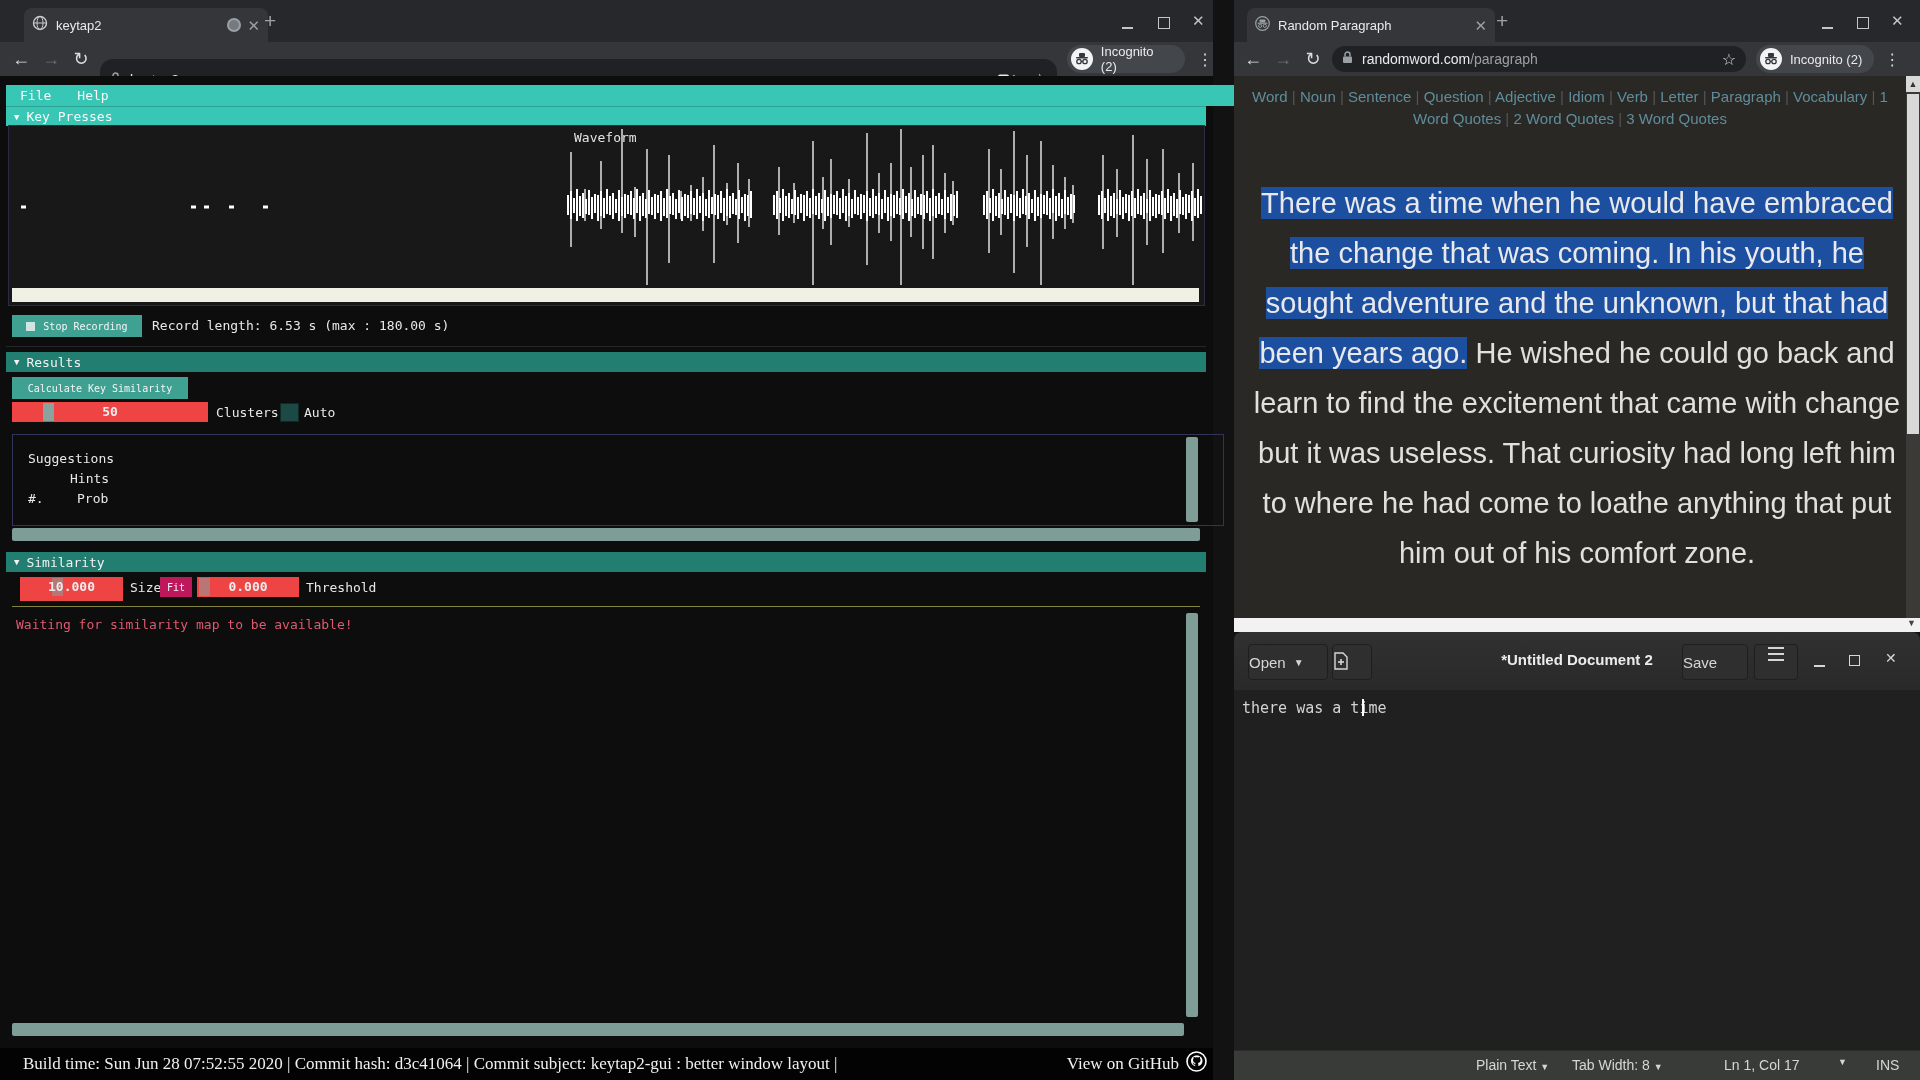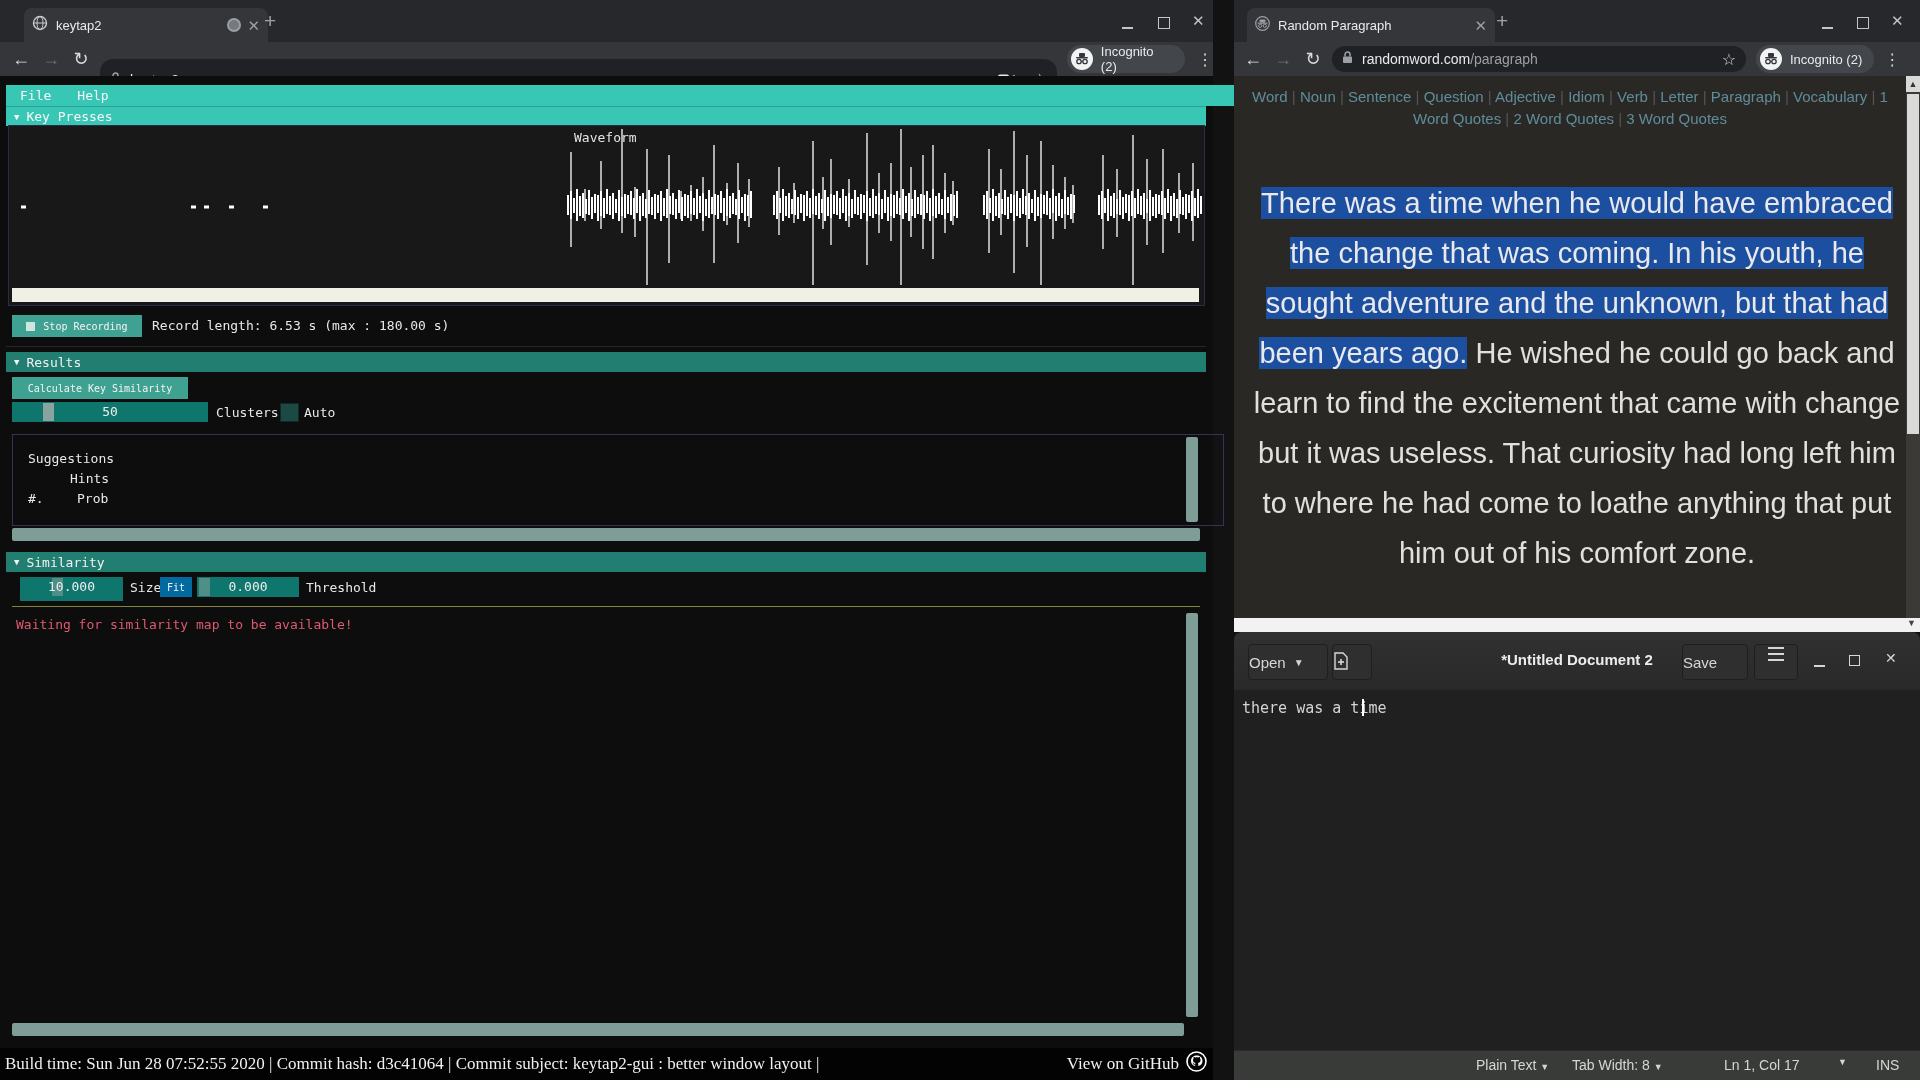--- a/index.html
+++ b/index.html
@@ -23,21 +23,21 @@
   .winctl{color:#C2C5C9;font-size:15px;}
   .maxbox{display:inline-block;width:10px;height:10px;border:1.5px solid #C2C5C9;}
   .minbar{display:inline-block;width:11px;height:2px;background:#C2C5C9;vertical-align:middle;}
   .recdot{width:10px;height:10px;border-radius:50%;border:2px solid #9AA0A6;background:#757A80;}
   
   .imgui{font-family:"DejaVu Sans Mono",monospace;font-size:13px;color:#E8E8E8;}
   .teal-bar{background:#38C6B5;color:#FAFAFA;display:flex;align-items:center;}
   .teal-dark-bar{background:#217E71;color:#F2F2F2;display:flex;align-items:center;}
   .tri{font-size:9px;margin:0 7px 0 8px;}
   .kbtn{background:#3FA191;color:#F4F4F4;display:flex;align-items:center;justify-content:center;font-family:"DejaVu Sans Mono",monospace;font-size:10px;}
-  .slider{background:#0f766e;position:absolute;}
+  .slider{background:#ef4444;position:absolute;font-weight:bold;}
   .slider .handle{position:absolute;top:1px;width:11px;height:18px;background:#8BA39E;}
   .slider .val{position:absolute;left:0;right:0;top:2px;text-align:center;color:#EDEDED;}
   .sb{background:#7E9D96;border-radius:2px;}
   .wfpanel{background:#181818;border:1px solid #2B2B45;}
   .seekbar{background:#F1F0E5;}
   .tbl{border:1px solid #33335A;}
   .statusbar-kt{background:#030303;color:#F0F0F0;font-family:"Liberation Serif",serif;font-size:17px;display:flex;align-items:center;}
   
   .rw-page{background:#292825;}
   .rw-nav{text-align:center;font-size:15px;line-height:22px;color:#4F6A72;}
@@ -412,37 +412,37 @@
 
       <div class="abs teal-dark-bar" style="left:6px;top:476px;width:1200px;height:20px;">
         <span class="tri">▼</span>
         <span>Similarity</span>
       </div>
       <div class="slider abs" style="left:20px;top:501px;width:103px;height:24px;">
         <span class="handle" style="left:32px;opacity:0.55;"></span>
         <span class="val">10.000</span>
       </div>
       <span class="abs" style="left:130px;top:504px;">Size</span>
-      <div class="abs kbtn" style="left:160px;top:501px;width:32px;height:20px;background:#0369a1;">
+      <div class="abs kbtn" style="left:160px;top:501px;width:32px;height:20px;background:#be185d;">
           <span>Fit</span>
         </div>
       <div class="slider abs" style="left:197px;top:501px;width:102px;height:20px;">
         <span class="handle" style="left:2px;opacity:0.55;"></span>
         <span class="val">0.000</span>
       </div>
       <span class="abs" style="left:306px;top:504px;">Threshold</span>
 
       <div class="abs" style="left:12px;top:530px;width:1188px;height:434px;border-top:1px solid #83833F;">
         <span class="abs" style="left:4px;top:10px;color:#DF5A70;">Waiting for similarity map to be available!</span>
         <div class="abs sb" style="left:1174px;top:6px;width:12px;height:404px;"></div>
         <div class="abs sb" style="left:0px;top:416px;width:1172px;height:13px;"></div>
       </div>
 
       <div class="abs statusbar-kt" style="left:0;top:972px;width:1213px;height:32px;">
-        <span style="margin-left:5px;white-space:nowrap;">Build time: Sun Jun 28 07:52:55 2020 | Commit hash: d3c41064 | Commit subject: keytap2-gui : better window layout |</span>
+        <span style="margin-left:23px;white-space:nowrap;">Build time: Sun Jun 28 07:52:55 2020 | Commit hash: d3c41064 | Commit subject: keytap2-gui : better window layout |</span>
         <span style="flex:1"></span>
         <span>View on GitHub</span>
         <span style="margin:0 6px 0 7px;">
           <svg width="21" height="21" viewBox="0 0 21 21">
               <circle cx="10.5" cy="10.5" r="9.5" fill="none" stroke="#FFF" stroke-width="1.6"></circle>
               <path d="M10.5 4.5 c-3.2 0-5.5 2.4-5.5 5.4 0 2.4 1.6 4.4 3.8 5.1 0.3 0 0.4-0.1 0.4-0.3 v-1.1 c-1.6 0.3-1.9-0.7-1.9-0.7-0.3-0.6-0.6-0.8-0.6-0.8-0.5-0.4 0-0.4 0-0.4 0.6 0 0.9 0.6 0.9 0.6 0.5 0.9 1.4 0.6 1.7 0.5 0-0.4 0.2-0.6 0.4-0.8-1.3-0.1-2.7-0.7-2.7-2.9 0-0.6 0.2-1.2 0.6-1.6-0.1-0.2-0.3-0.8 0.1-1.6 0 0 0.5-0.2 1.6 0.6 0.5-0.1 1-0.2 1.5-0.2 s1 0.1 1.5 0.2 c1.1-0.8 1.6-0.6 1.6-0.6 0.3 0.8 0.1 1.4 0.1 1.6 0.4 0.4 0.6 1 0.6 1.6 0 2.2-1.4 2.8-2.7 2.9 0.2 0.2 0.4 0.5 0.4 1.1v1.6c0 0.2 0.1 0.3 0.4 0.3 2.2-0.7 3.8-2.7 3.8-5.1 0-3-2.3-5.4-5.5-5.4z" fill="#FFF"></path>
             </svg>
         </span>
       </div>
     </div>

